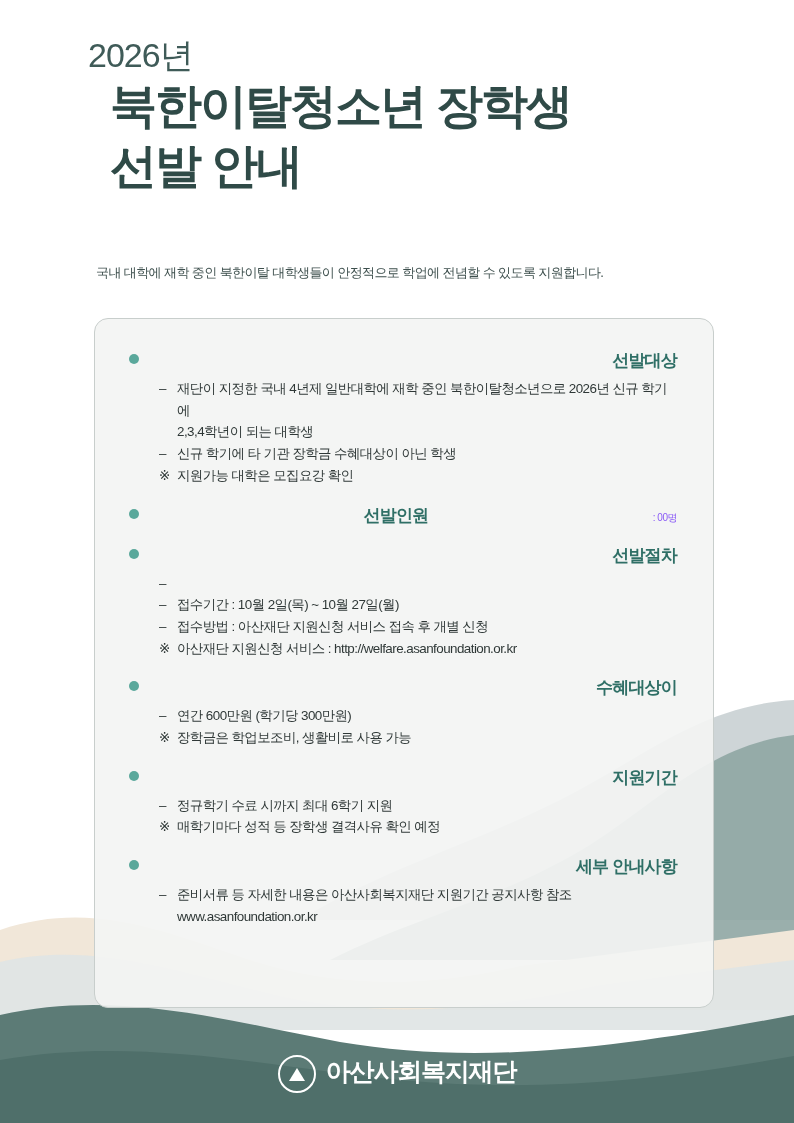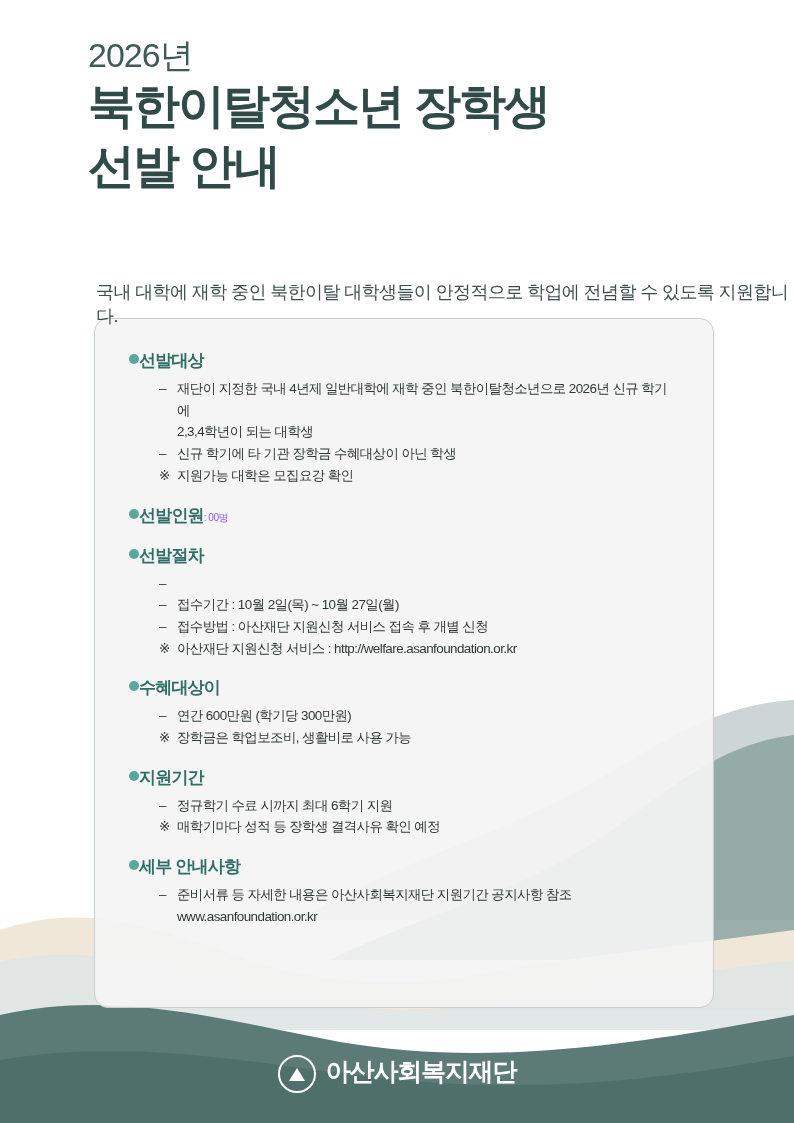--- a/index.html
+++ b/index.html
@@ -30,25 +30,26 @@
     line-height: 1.15;
     font-weight: 400;
   }
   .title {
     font-size: 47px;
     font-weight: 700;
     color: #2f4a47;
     line-height: 1.23;
     letter-spacing: -2px;
     margin-top: 2px;
+    margin-left: 22px;
   }
   .subtitle {
     position: absolute;
-    left: 96px; top: 280px;
-    font-size: 18px;
+    left: 96px; top: 264px;
+    font-size: 13px;
     color: #3d4f4d;
     letter-spacing: -0.6px;
     z-index: 5;
   }
 
   
   .card {
     position: absolute;
     left: 94px; top: 318px;
     width: 620px; height: 690px;
@@ -56,21 +57,23 @@
     border: 1px solid #c8cecc;
     border-radius: 14px;
     z-index: 4;
     padding: 30px 36px 20px 34px;
   }
 
   .section { margin-bottom: 17px; }
   .sec-head {
     display: flex;
     align-items: baseline;
+    gap: 9px;
     margin-bottom: 6px;
+    justify-content: space-between;
   }
   .bullet {
     width: 10px; height: 10px;
     border-radius: 50%;
     background: #5aa89b;
     flex: none;
     position: relative;
     top: -2px;
   }
   .sec-title {

